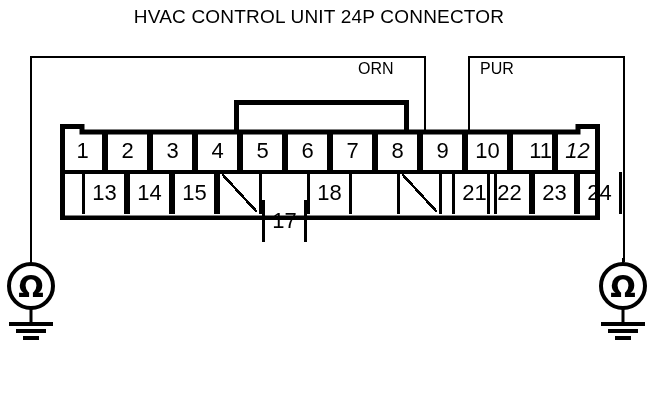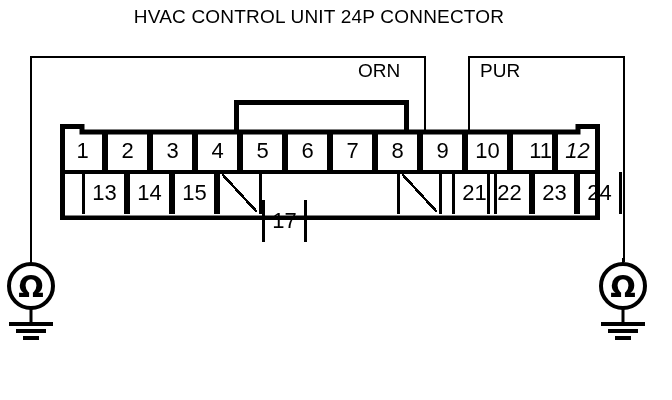--- a/index.html
+++ b/index.html
@@ -34,21 +34,21 @@
     position: absolute;
     left: 0;
     top: 366px;
     width: 672px;
     text-align: center;
     font-size: 19px;
     white-space: nowrap;
   }
   .wire-label {
     position: absolute;
-    font-size: 19px;
+    font-size: 16px;
     white-space: nowrap;
   }
   #orn-label { left: 358px; top: 60px; }
   #pur-label { left: 480px; top: 60px; }
 
   
   .ln-h {
     position: absolute;
     height: 2px;
     background: #000;
@@ -211,20 +211,23 @@
         </div>
       <div class="cell" style="left:112px; width:45px;">
           <span>15</span>
         </div>
       <div class="cell blank-slash" style="left:157px; width:45px;">
           <span></span>
         </div>
       <div class="cell" style="left:202px; width:45px;margin-top:28px;">
           <span>17</span>
         </div>
+      <div class="cell" style="left:247px; width:45px;">
+          <span>18</span>
+        </div>
       <div class="cell blank-slash" style="left:337px; width:45px;">
           <span></span>
         </div>
       <div class="cell" style="left:392px; width:45px;">
           <span>21</span>
         </div>
       <div class="cell" style="left:427px; width:45px;">
           <span>22</span>
         </div>
       <div class="cell" style="left:472px; width:45px;">

